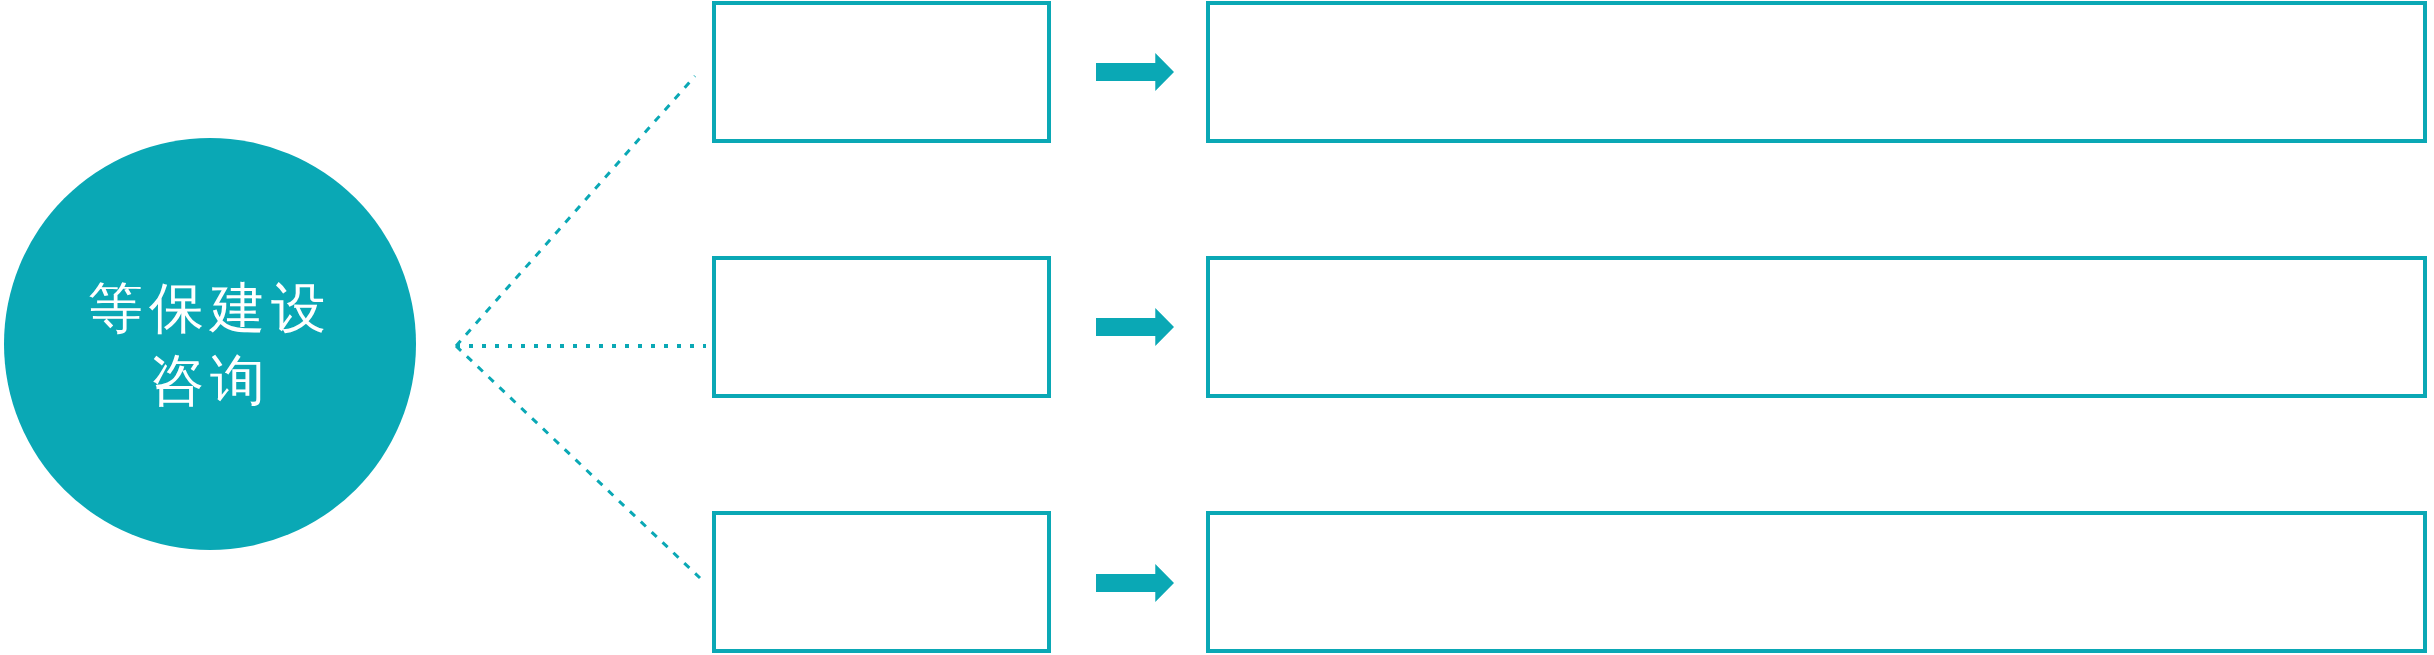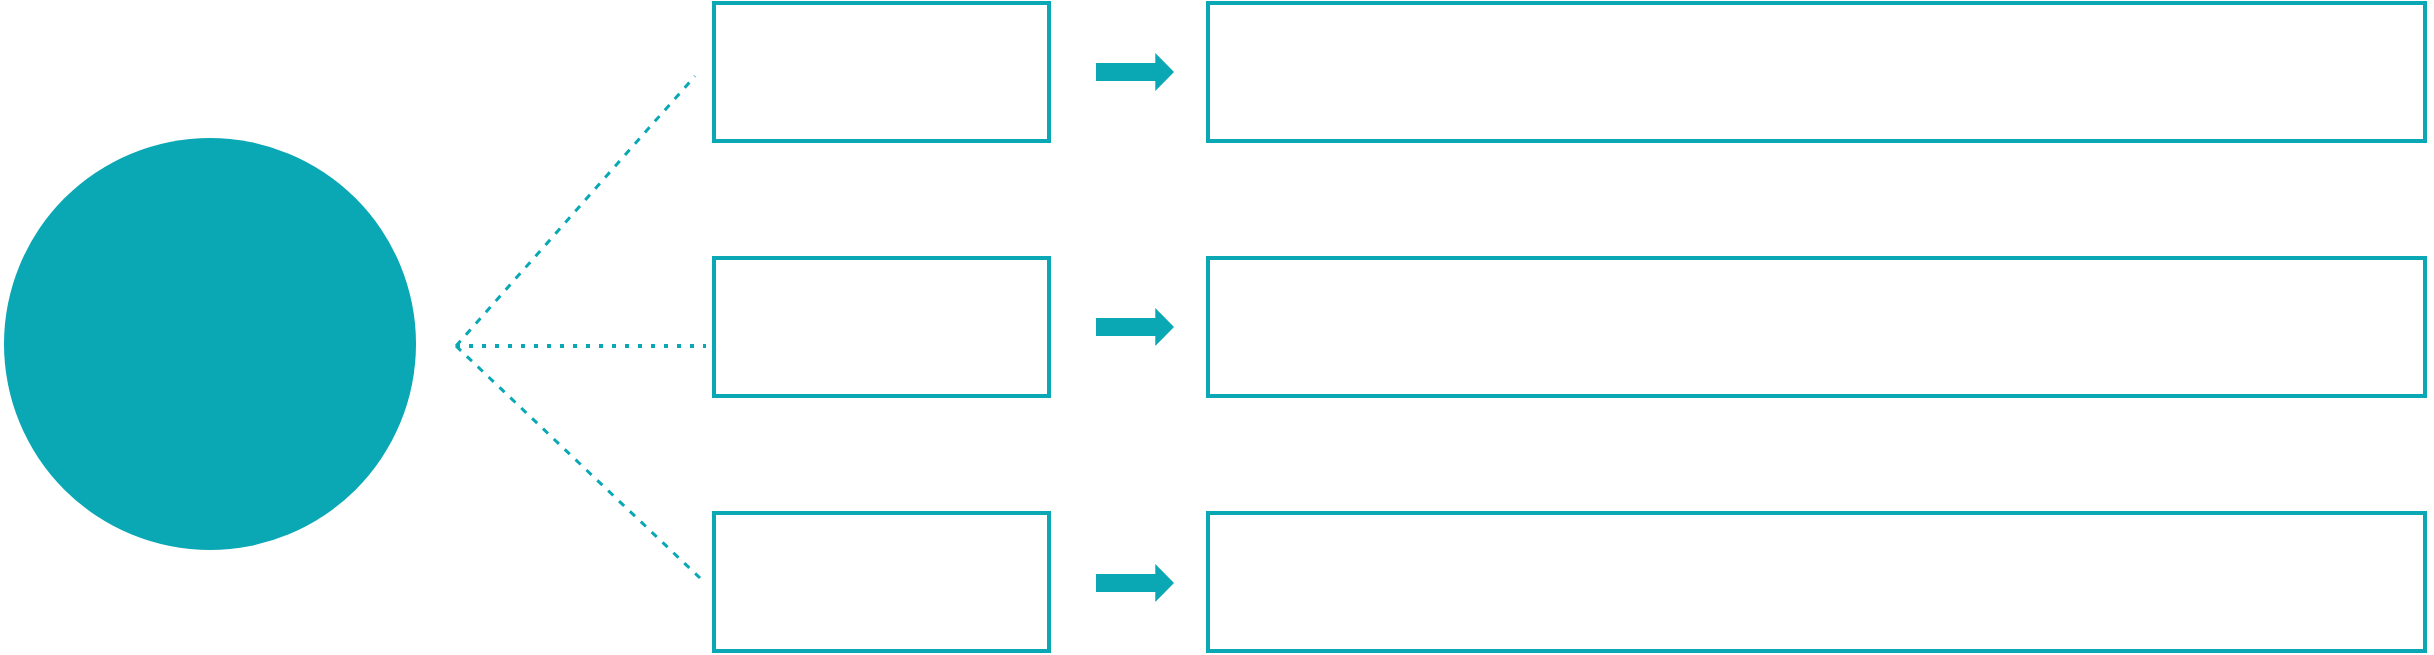--- a/index.html
+++ b/index.html
@@ -97,20 +97,22 @@
     width: 100%;
     height: 100%;
   }
 </style>
 </head>
 <body>
 
 <div class="canvas">
 
   <div class="topic-circle">
+    <span class="line">等保建设</span>
+    <span class="line">咨询</span>
   </div>
 
   <svg class="connectors" viewBox="0 0 2434 655">
     <line class="dash" x1="456" y1="346" x2="695" y2="76"></line>
     <line class="dots" x1="456" y1="346" x2="706" y2="346"></line>
     <line class="dash" x1="456" y1="346" x2="700" y2="578"></line>
   </svg>
 
   <div class="small-box row-1">
     <span class="box-label"></span>

